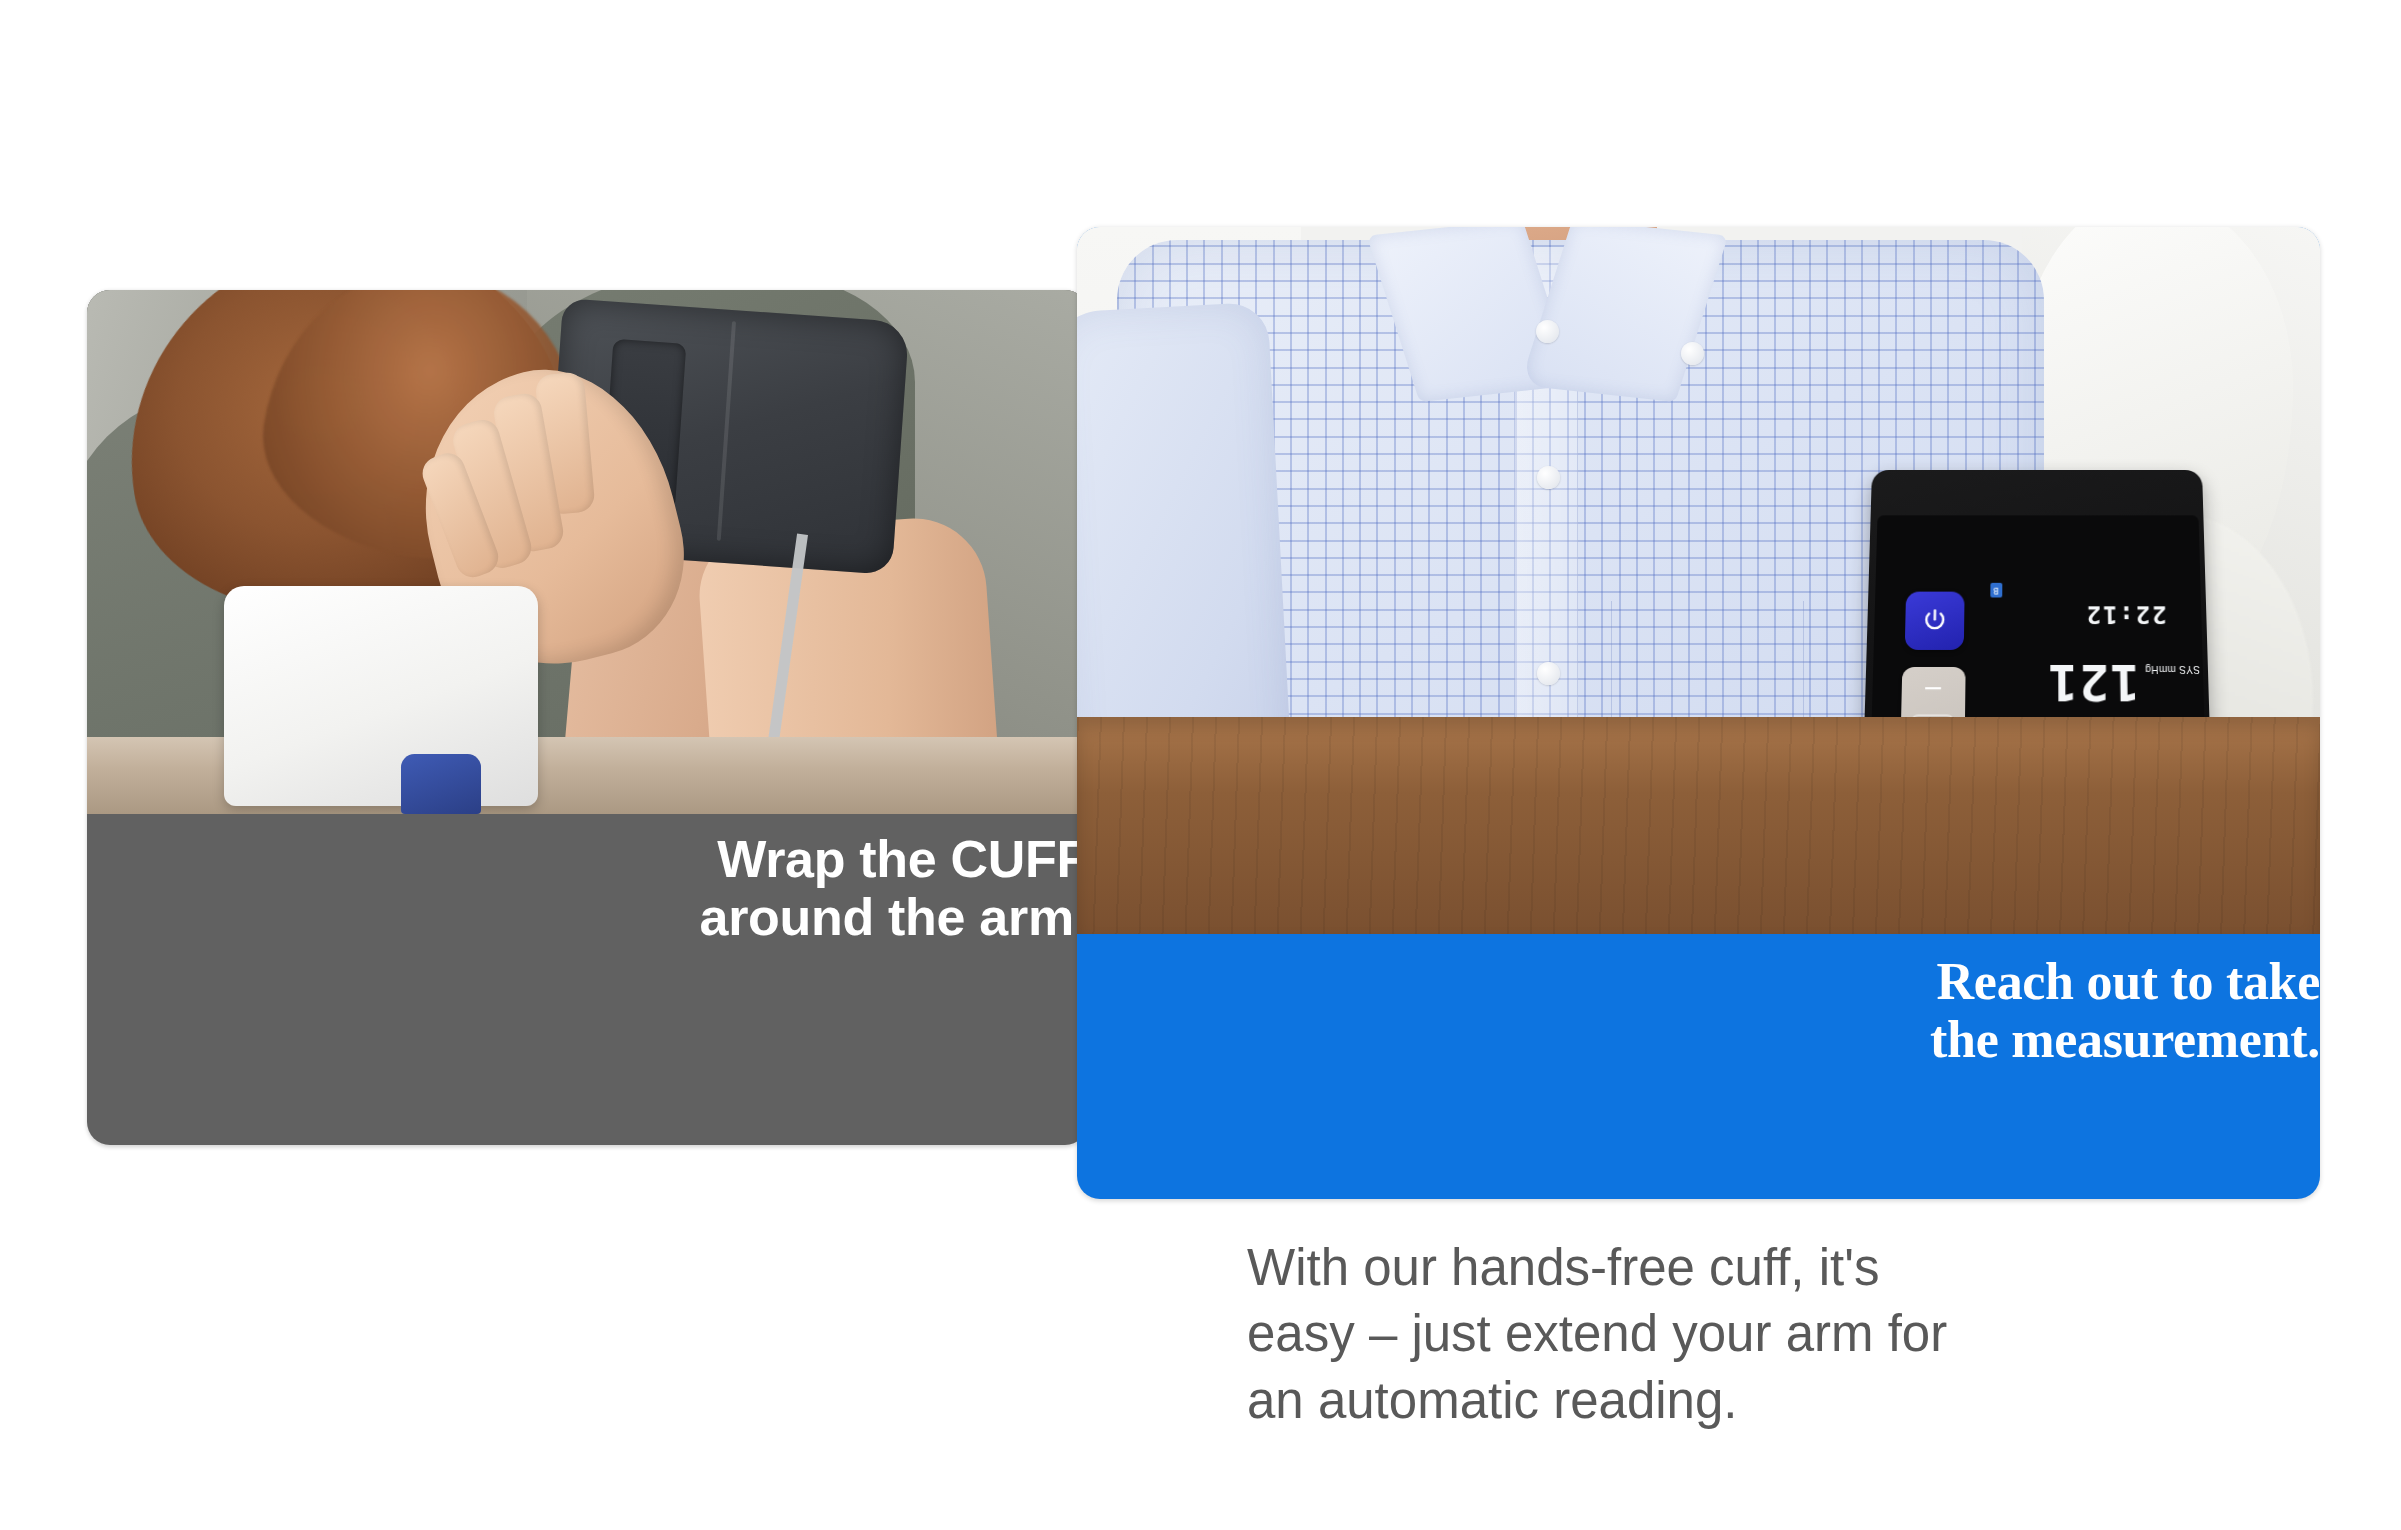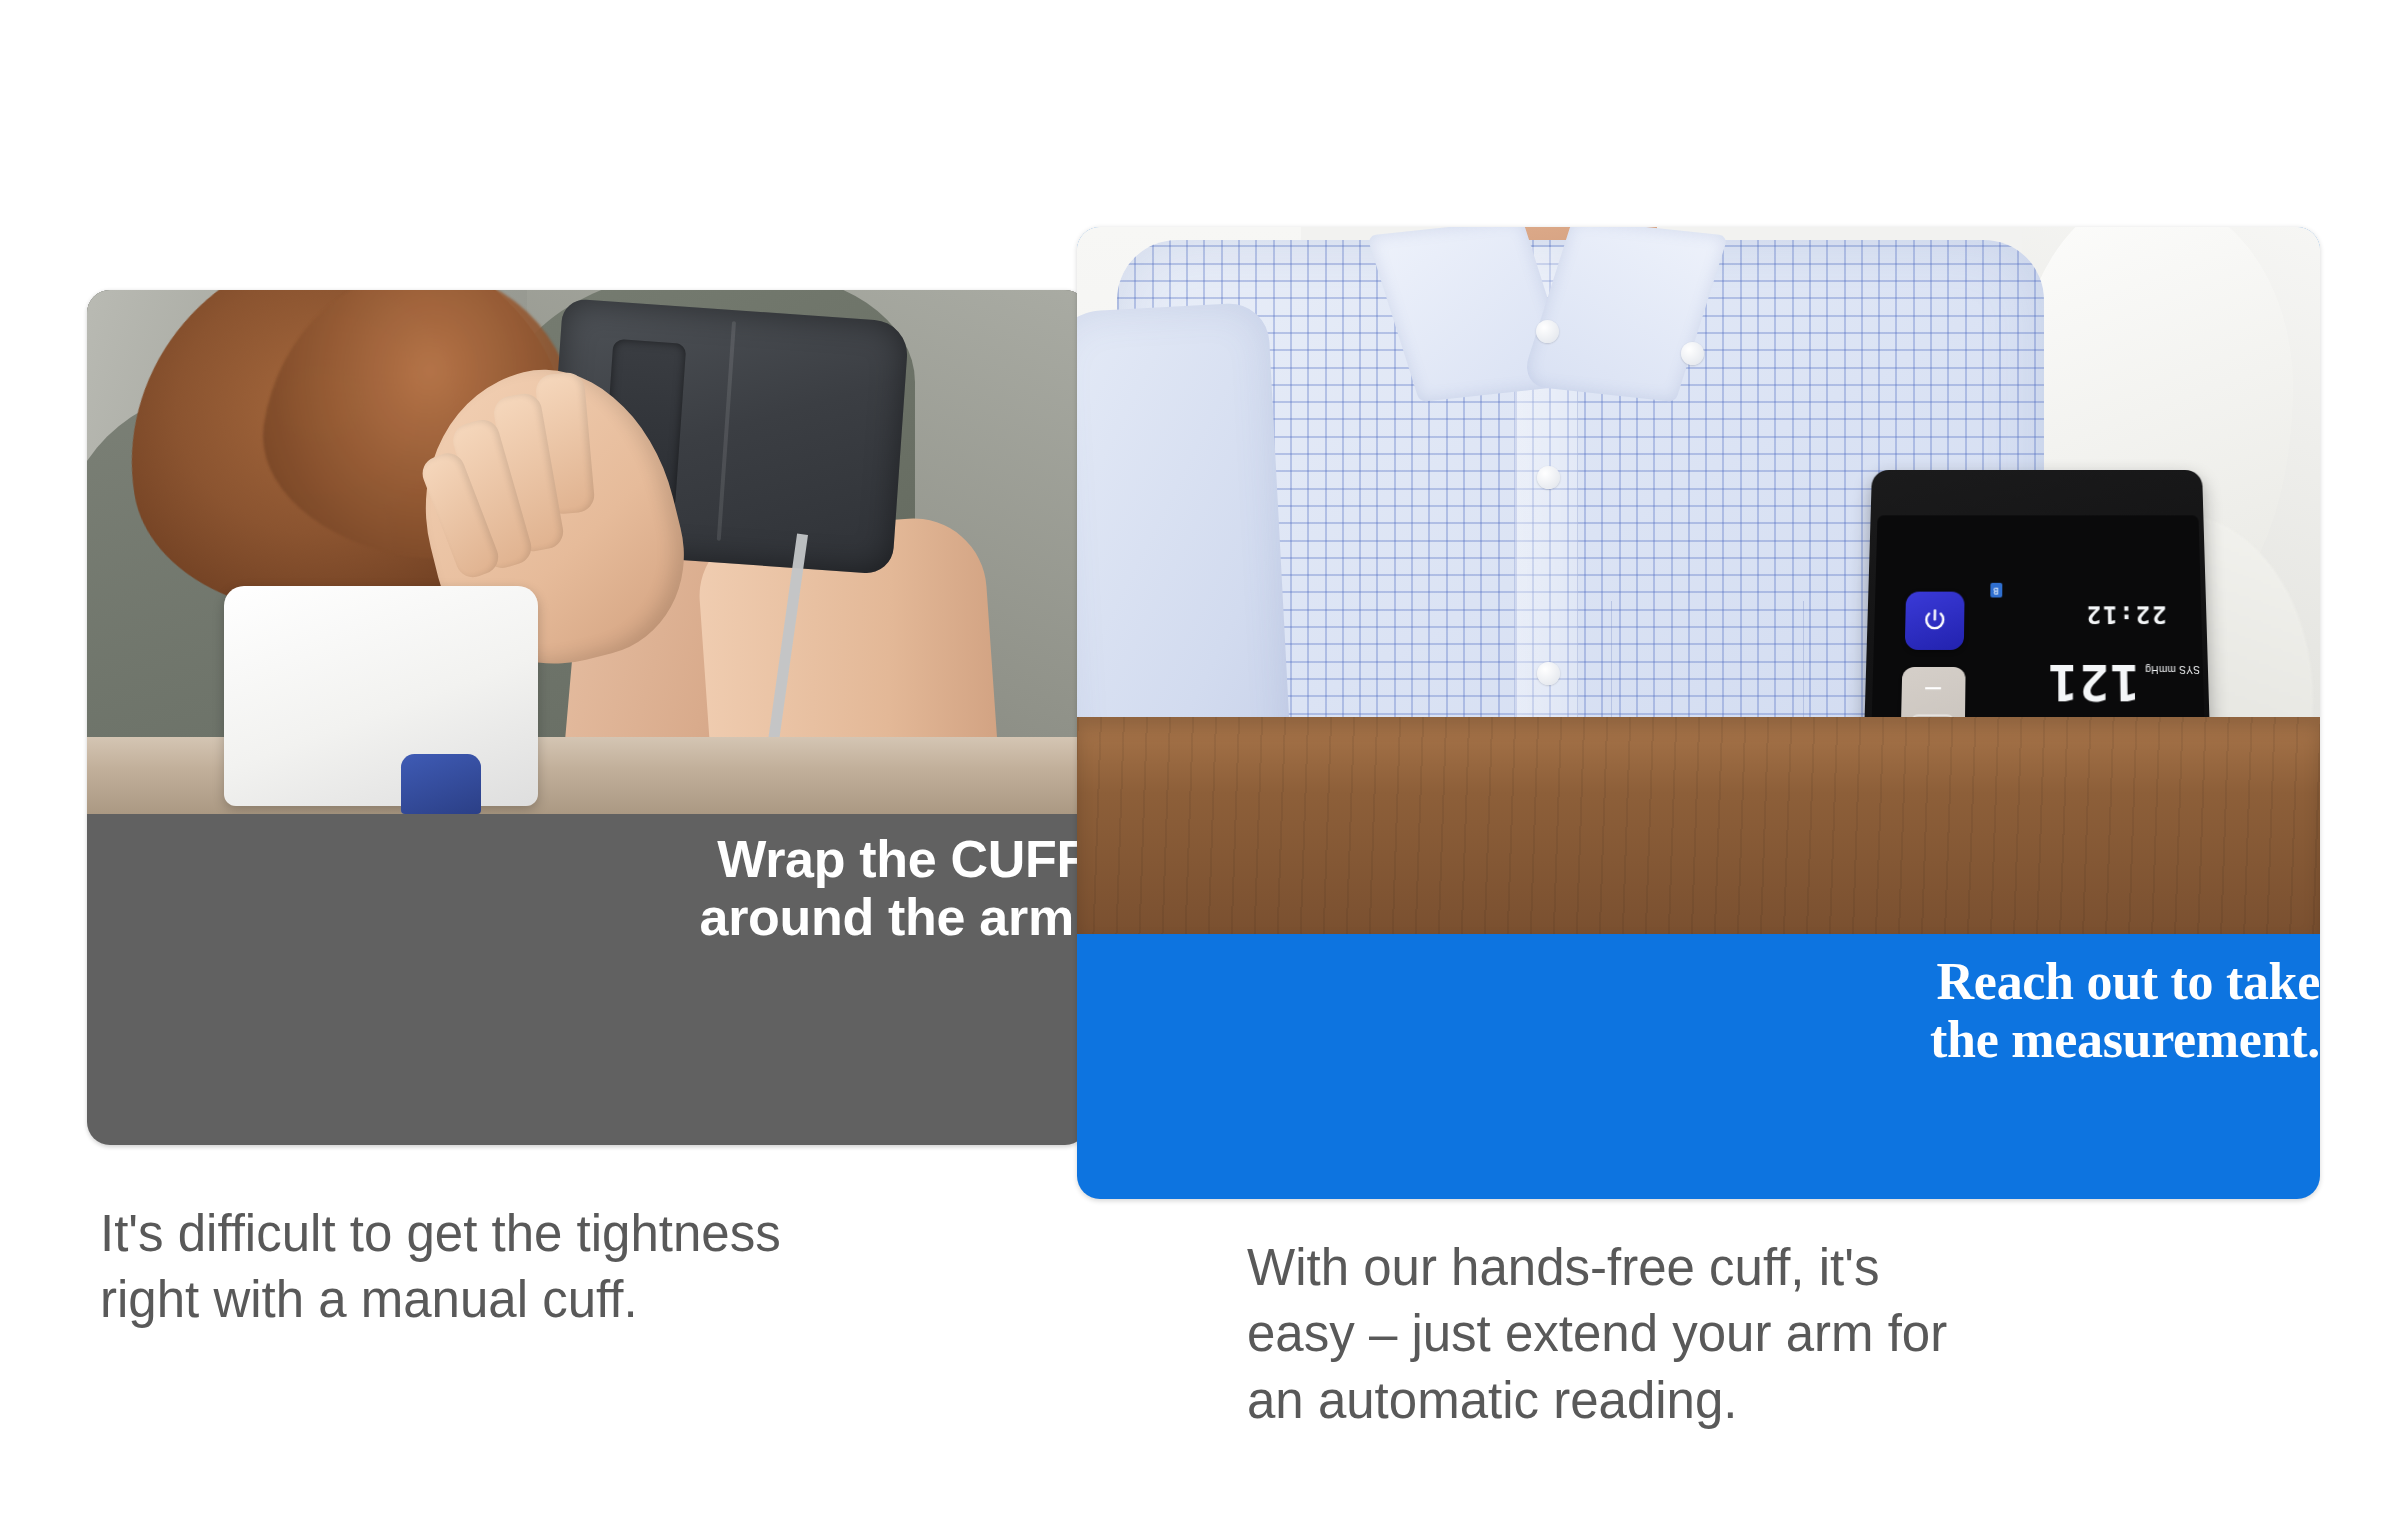--- a/index.html
+++ b/index.html
@@ -455,21 +455,19 @@
         <div class="rp-table">
           <div class="rp-table-grain"></div>
         </div>
       </div>
     </div>
 
     <div class="caption caption-right">Reach out to take
 the measurement.</div>
   </div>
 
-  <div class="body-copy body-left">It's difficult to get the tightness
-right with a manual cuff.</div>
 
   <div class="body-copy body-right">With our hands-free cuff, it's
 easy – just extend your arm for
 an automatic reading.</div>
 
 </div>
 
 
 </body></html>

